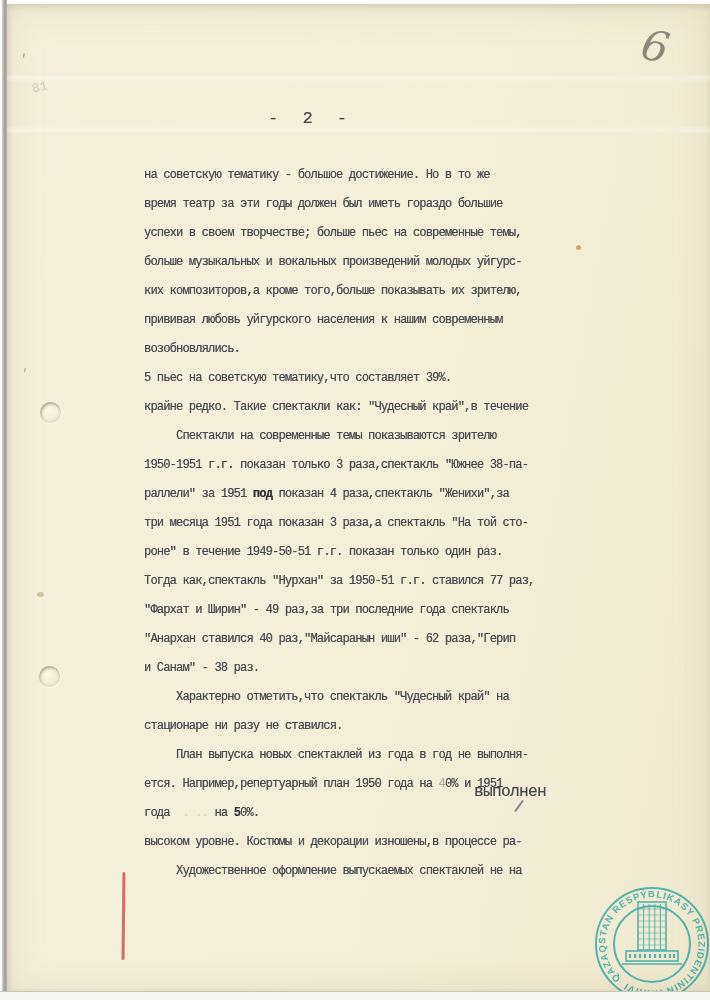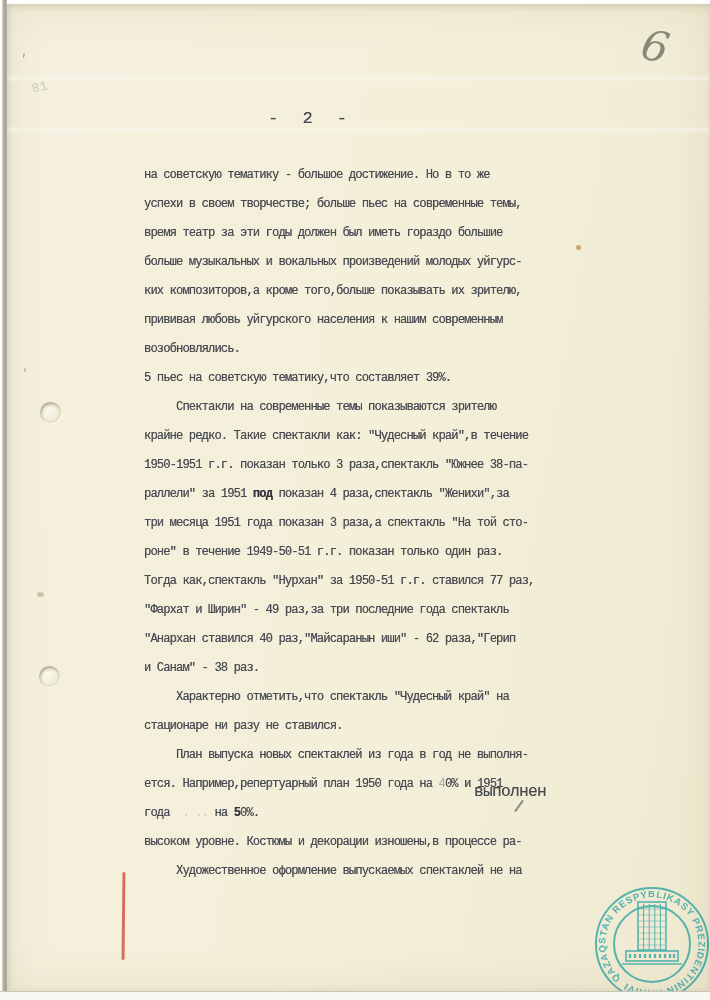--- a/index.html
+++ b/index.html
@@ -60,29 +60,29 @@
     <span class="pencil tick-1">’</span>
     <span class="pencil note-81">81</span>
     <span class="pencil tick-2">’</span>
 
     <span class="folio">6</span>
 
     <div class="header-num ink">- 2 -</div>
 
     <div class="body-text ink">
         <div class="tline"><span>на советскую тематику - большое достижение. Но в то же</span></div>
+        <div class="tline"><span>время театр за эти годы должен был иметь гораздо большие</span></div>
         <div class="tline"><span>успехи в своем творчестве; больше пьес на современные темы,</span></div>
-        <div class="tline"><span>время театр за эти годы должен был иметь гораздо большие</span></div>
         <div class="tline"><span>больше музыкальных и вокальных произведений молодых уйгурс-</span></div>
         <div class="tline"><span>ких композиторов,а кроме того,больше показывать их зрителю,</span></div>
         <div class="tline"><span>прививая любовь уйгурского населения к нашим современным</span></div>
         <div class="tline"><span>возобновлялись.</span></div>
         <div class="tline"><span>5 пьес на советскую тематику,что составляет 39%.</span></div>
+        <div class="tline"><span>крайне редко. Такие спектакли как: "Чудесный край",в течение</span></div>
         <div class="tline"><span>     Спектакли на современные темы показываются зрителю</span></div>
-        <div class="tline"><span>крайне редко. Такие спектакли как: "Чудесный край",в течение</span></div>
         <div class="tline"><span>1950-1951 г.г. показан только 3 раза,спектакль "Южнее 38-па-</span></div>
         <div class="tline"><span>раллели" за 1951 </span><span class="bold">под</span><span> показан 4 раза,спектакль "Женихи",за</span></div>
         <div class="tline"><span>три месяца 1951 года показан 3 раза,а спектакль "На той сто-</span></div>
         <div class="tline"><span>роне" в течение 1949-50-51 г.г. показан только один раз.</span></div>
         <div class="tline"><span>Тогда как,спектакль "Нурхан" за 1950-51 г.г. ставился 77 раз,</span></div>
         <div class="tline"><span>"Фархат и Ширин" - 49 раз,за три последние года спектакль</span></div>
         <div class="tline"><span>"Анархан ставился 40 раз,"Майсаранын иши" - 62 раза,"Герип</span></div>
         <div class="tline"><span>и Санам" - 38 раз.</span></div>
         <div class="tline"><span>     Характерно отметить,что спектакль "Чудесный край" на</span></div>
         <div class="tline"><span>стационаре ни разу не ставился.</span></div>

